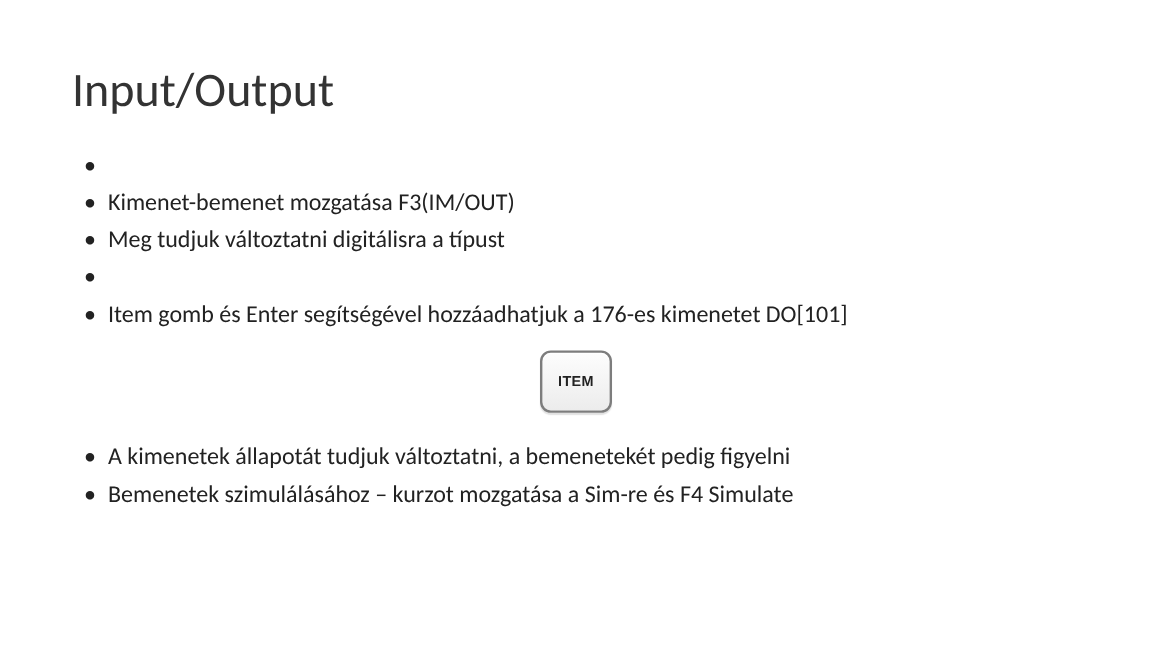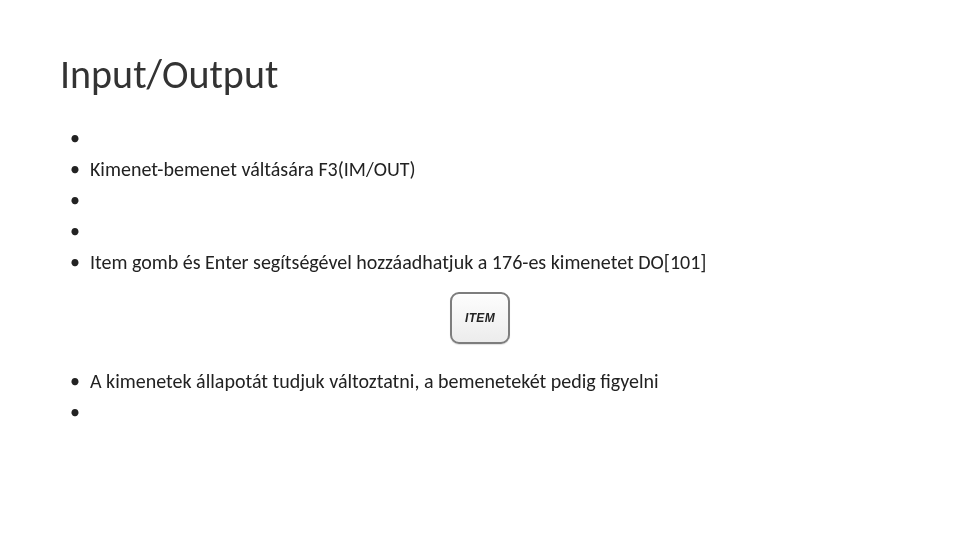--- a/index.html
+++ b/index.html
@@ -45,38 +45,38 @@
     background: linear-gradient(#fdfdfd, #ececec);
     box-shadow: inset 0 1px 1px #fff, 0 1px 1px rgba(0,0,0,0.12);
     display: flex;
     align-items: center;
     justify-content: center;
     font-family: Arial, sans-serif;
     font-size: 12px;
     font-weight: 700;
     letter-spacing: 0.3px;
     color: #222;
-    font-style: italic;
   }
 </style>
 </head>
 <body>
 
 <h1 class="title">Input/Output</h1>
 
 <div class="bullets">
   <div class="bullet-row">
     <span class="bullet-dot">•</span>
   </div>
   <div class="bullet-row">
     <span class="bullet-dot">•</span>
-    <span>Kimenet-bemenet váltására F3(IM/OUT)</span>
+    <span>Kimenet-bemenet mozgatása F3(IM/OUT)</span>
   </div>
   <div class="bullet-row">
     <span class="bullet-dot">•</span>
+    <span>Meg tudjuk változtatni digitálisra a típust</span>
   </div>
   <div class="bullet-row">
     <span class="bullet-dot">•</span>
   </div>
   <div class="bullet-row">
     <span class="bullet-dot">•</span>
     <span>Item gomb és Enter segítségével hozzáadhatjuk a 176-es kimenetet DO[101]</span>
   </div>
 </div>
 
@@ -86,14 +86,15 @@
   </div>
 </div>
 
 <div class="bullets">
   <div class="bullet-row">
     <span class="bullet-dot">•</span>
     <span>A kimenetek állapotát tudjuk változtatni, a bemenetekét pedig figyelni</span>
   </div>
   <div class="bullet-row">
     <span class="bullet-dot">•</span>
+    <span>Bemenetek szimulálásához – kurzot mozgatása a Sim-re és F4 Simulate</span>
   </div>
 </div>
 
 </body></html>

